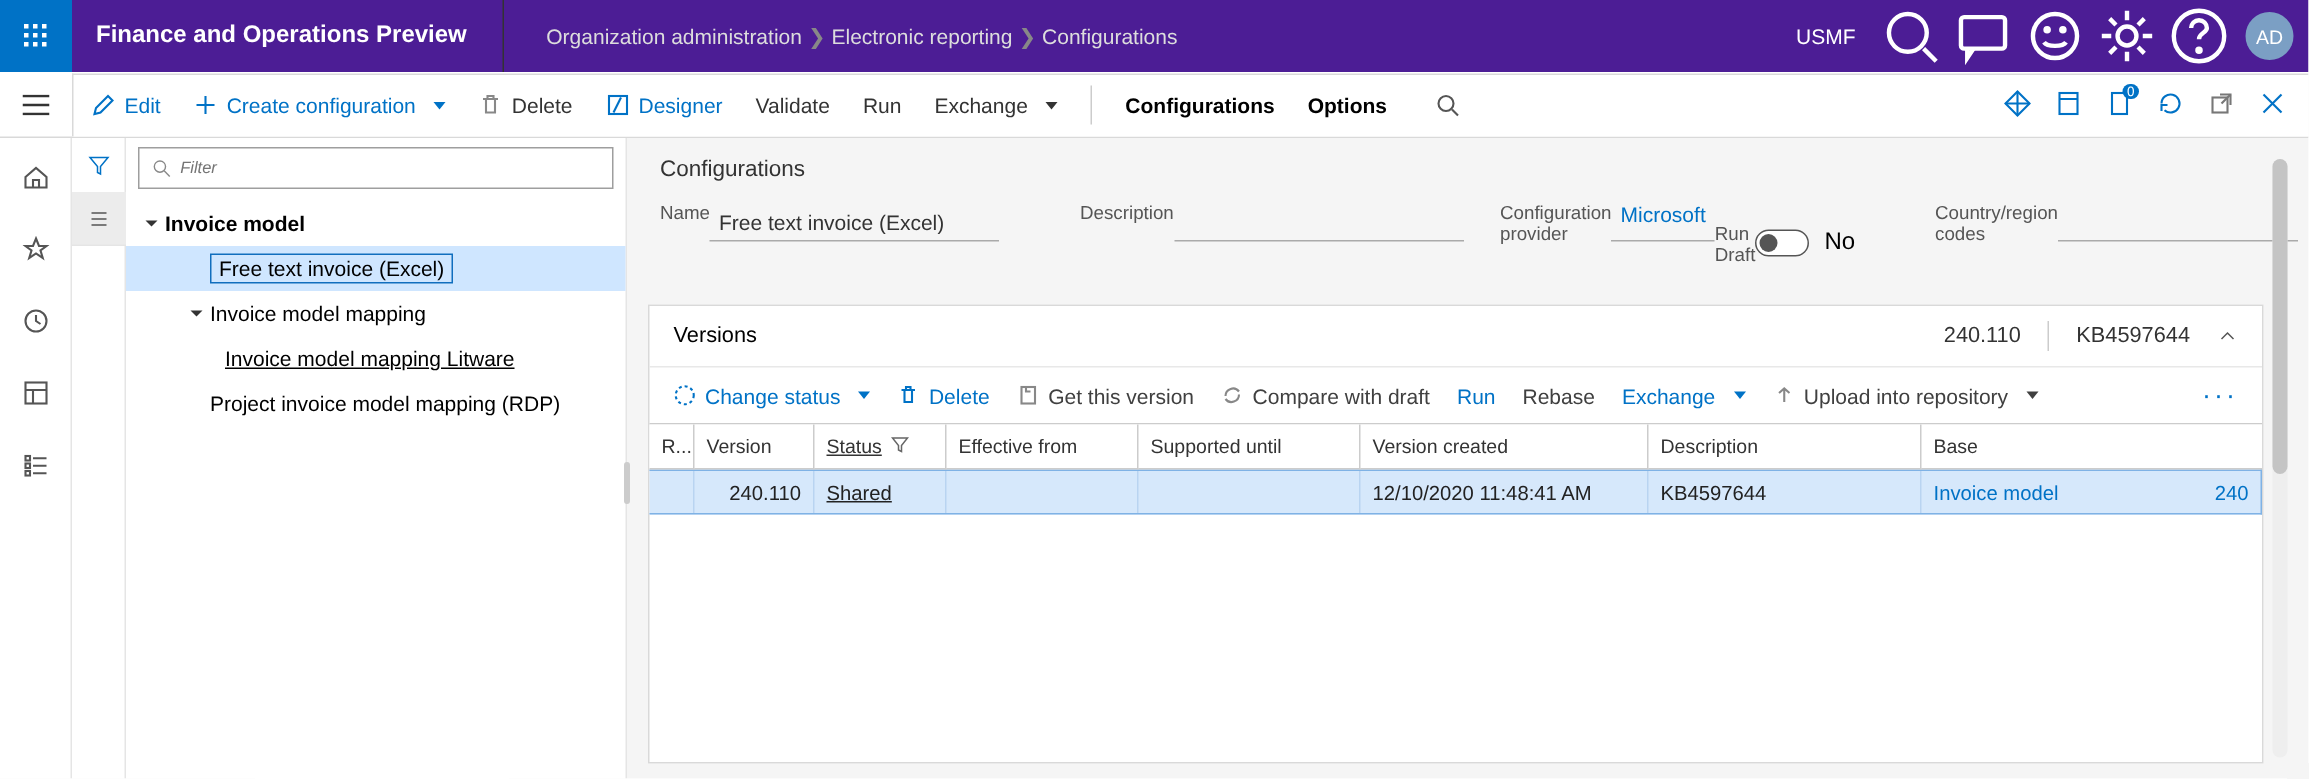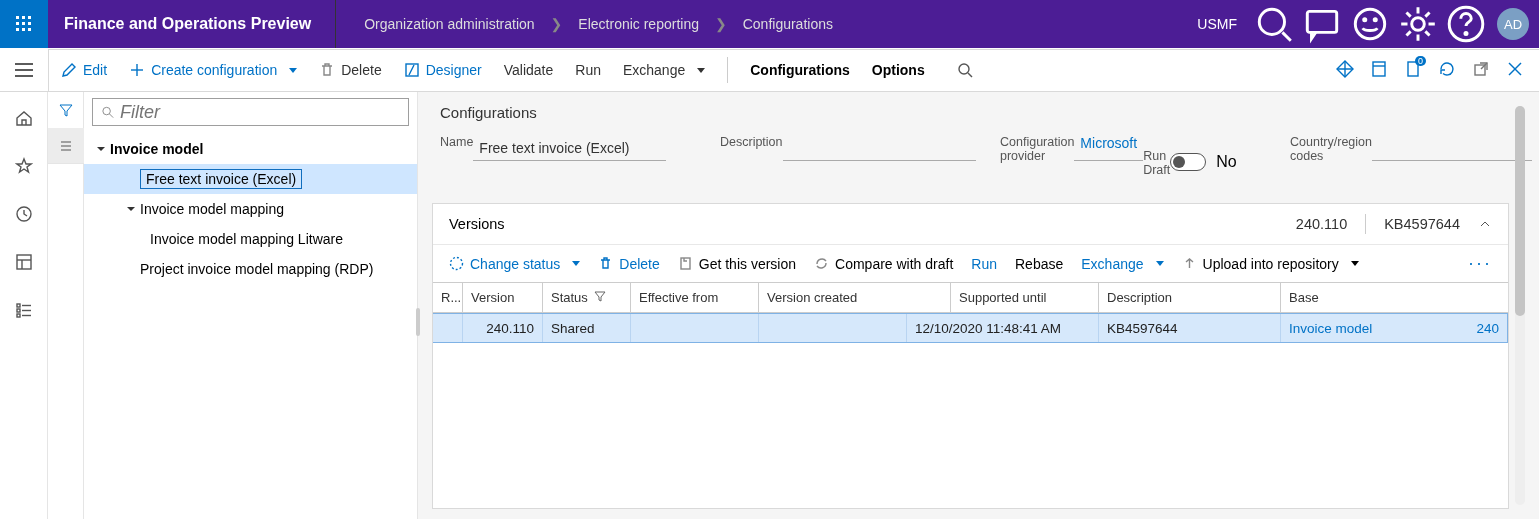--- a/index.html
+++ b/index.html
@@ -3,21 +3,21 @@
 <meta charset="utf-8">
 <style>
   * { box-sizing: border-box; margin: 0; padding: 0; font-family: "Segoe UI", Arial, sans-serif; }
   html, body { width: 1539px; height: 519px; overflow: hidden; background: #fff; }
 
   
   .topbar { display: flex; align-items: center; height: 48px; background: #4c1d95; color: #fff; }
   .waffle { width: 48px; height: 48px; display: flex; align-items: center; justify-content: center; background: #0072c6; }
   .waffle svg { fill: #fff; }
   .product { height: 48px; display: flex; align-items: center; padding: 0 24px 0 16px; font-weight: 600; font-size: 16px; border-right: 1px solid #333; }
-  .breadcrumbs { display: flex; align-items: center; gap: 16px; margin-left: 28px; font-size: 14px; color: #ddd; }
+  .breadcrumbs { display: flex; align-items: center; gap: 4px; margin-left: 28px; font-size: 14px; color: #ddd; }
   .bc-sep { color: #888; }
   .top-right { margin-left: auto; display: flex; align-items: center; gap: 6px; padding-right: 10px; }
   .top-right .company { font-size: 14px; margin-right: 10px; }
   .top-icon-btn { width: 42px; height: 48px; display: flex; align-items: center; justify-content: center; cursor: pointer; }
   .top-icon-btn svg { stroke: #fff; fill: none; stroke-width: 1.4; }
   .avatar { width: 32px; height: 32px; border-radius: 50%; background: #7b9fc4; color: #fff; display: flex; align-items: center; justify-content: center; font-size: 13px; margin-left: 4px; }
 
   
   .cmdrow { display: flex; align-items: center; height: 44px; border-bottom: 1px solid #d9d9d9; }
   .hamburger { width: 48px; height: 44px; display: flex; align-items: center; justify-content: center; }
@@ -43,26 +43,26 @@
   .slim-rail { width: 36px; border-right: 1px solid #e5e5e5; display:flex; flex-direction:column; align-items:center;}
   .slim-rail .sr-btn { width:36px; height:36px; display:flex; align-items:center; justify-content:center;}
   .slim-rail .sr-funnel svg { stroke:#0072c6; fill:none; width:16px;height:16px;}
   .slim-rail .sr-lines  { border-bottom:1px solid #e5e5e5; background:#ececec;}
   .slim-rail .sr-lines svg { stroke:#555; width:14px;height:14px;}
 
   .tree-pane { width: 334px; border-right: 1px solid #e5e5e5; padding: 6px 0 0 0; }
   .filter-wrap { padding: 0 8px 8px 8px; }
   .filter-box { display:flex; align-items:center; height: 28px; border: 1px solid #9e9e9e; padding: 0 8px; gap:6px;}
   .filter-box svg { width:14px;height:14px; stroke:#888; fill:none;}
-  .filter-box input { border: none; outline: none; width: 100%; font-size: 18px; font-style: italic; color: #8b5cf6; }
+  .filter-box input { border: none; outline: none; width: 100%; font-size: 11px; font-style: italic; color: #8b5cf6; }
 
   .tree { font-size: 14px; }
   .tree-row { display: flex; align-items: center; height: 30px; padding-left: 8px; cursor: default; }
   .tree-row.lvl1 { padding-left: 38px; }
-  .tree-row.lvl2 { padding-left: 48px; }
+  .tree-row.lvl2 { padding-left: 48px; text-decoration: underline; }
   .tree-row .tw { width:18px; display:inline-flex; justify-content:center;}
   .tree-row .tw svg { width:10px;height:10px; fill:#333;}
   .node-bold { font-weight: 600; }
   .tree-row.selected { background: #cfe6ff; }
   .tree-row.selected .node-box { border:1px solid #106ebe; padding:1px 5px; background:#cfe6ff;}
 
   .detail-pane { flex: 1; display: flex; flex-direction: column; background: #f5f5f5; position:relative;}
   .detail-top { padding: 12px 22px 8px 22px; }
   .detail-title { font-size: 15px; color: #333; margin-bottom: 14px; }
   .field-row { display: flex; gap: 60px; flex-wrap: wrap;}
@@ -80,29 +80,29 @@
   .ver-header { display: flex; align-items: center; height: 40px; padding: 0 16px; font-size: 14.5px; }
   .ver-header .vh-title { flex:1;}
   .ver-header .vh-right { display:flex; align-items:center; gap:18px; color:#333;}
   .ver-header .vh-divider { width:1px; height:20px; background:#ccc;}
   .ver-header svg { width:14px;height:14px; stroke:#555; fill:none;}
 
   .ver-toolbar { display:flex; align-items:center; gap:18px; height:38px; padding:0 16px; border-top:1px solid #e8e8e8; font-size:14px;}
   .ver-toolbar .vt-btn { display:inline-flex; align-items:center; gap:6px; cursor:pointer;}
   .ver-toolbar .vt-btn svg { width:15px;height:15px; fill:none; stroke-width:1.4;}
   .vt-blue { color:#0072c6;} .vt-blue svg{stroke:#0072c6;}
-  .vt-grey { color:#000000;}    .vt-grey svg{stroke:#888;}
+  .vt-grey { color:#404040;}    .vt-grey svg{stroke:#888;}
   .vt-dots { margin-left:auto; color:#0072c6; font-size:18px; letter-spacing:2px;}
 
   .ver-grid { border-top:1px solid #ccc; }
   .vg-head { display:flex; height:30px; background:#fff;}
   .vg-head .vg-cell { border-right:1px solid #ccc; border-bottom:1px solid #ccc; padding:0 8px; display:flex; align-items:center; font-size:13px; color:#333;}
   .vg-row  { display:flex; height:30px; background:#d6e8fb; border:1px solid #7fb2e5; border-left:none;}
   .vg-row .vg-cell { border-right:1px solid #b9d4f1; padding:0 8px; display:flex; align-items:center; font-size:13.5px; color:#222;}
-  .c-r{width:30px;} .c-ver{width:80px;} .c-st{width:88px;} .c-eff{width:128px;} .c-sup{width:148px;} .c-created{width:192px;} .c-desc{width:182px;} .c-base{flex:1;}
+  .c-r{width:30px;} .c-ver{width:80px;} .c-st{width:88px;text-decoration:underline;} .c-eff{width:128px;} .c-sup{width:148px;} .c-created{width:192px;} .c-desc{width:182px;} .c-base{flex:1;}
   .vg-row .c-ver{ justify-content:flex-end;}
   .link { color:#0072c6;}
   .filter-icon svg{width:12px;height:12px;stroke:#666;fill:none;margin-left:6px;}
 
   .splitter { position:absolute; left:-5px; top:210px; width:10px; height:40px; display:flex; align-items:center; justify-content:center;}
   .splitter div{ width:4px;height:28px;background:#ccc; border-radius:2px;}
 
   .scrollbar { position:absolute; right:14px; top:14px; width:10px; height:calc(100% - 28px); background:#eee; border-radius:5px;}
   .scrollbar .thumb{ width:10px; height:210px; background:#c4c4c4; border-radius:5px;}
 
@@ -451,22 +451,22 @@
         <div class="vg-head">
           <div class="vg-cell c-r">R...</div>
           <div class="vg-cell c-ver">Version</div>
           <div class="vg-cell c-st">
               <span>Status</span>
               <span class="filter-icon"><svg viewBox="0 0 12 12">
                   <path d="M1 2h10l-4 5v4l-2-1V7z"></path>
                 </svg></span>
             </div>
           <div class="vg-cell c-eff">Effective from</div>
+          <div class="vg-cell c-sup">Supported until</div>
           <div class="vg-cell c-created">Version created</div>
-          <div class="vg-cell c-sup">Supported until</div>
           <div class="vg-cell c-desc">Description</div>
           <div class="vg-cell c-base" style="border-right:none;">Base</div>
         </div>
         <div class="vg-row">
           <div class="vg-cell c-r"></div>
           <div class="vg-cell c-ver">240.110</div>
           <div class="vg-cell c-st">Shared</div>
           <div class="vg-cell c-eff"></div>
           <div class="vg-cell c-sup"></div>
           <div class="vg-cell c-created">12/10/2020 11:48:41 AM</div>

